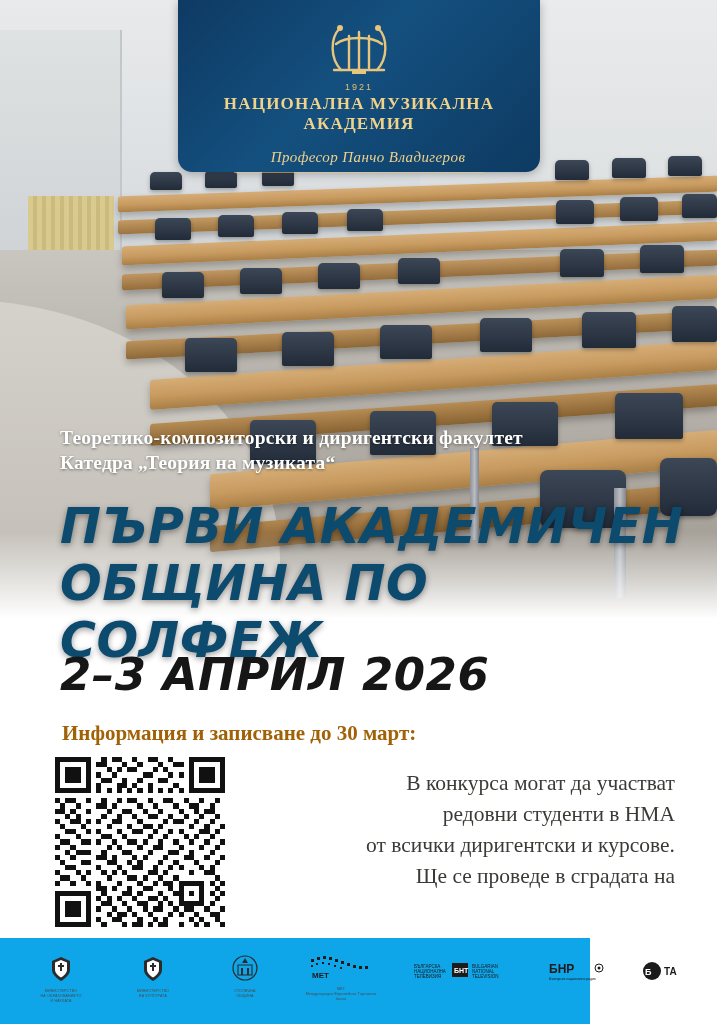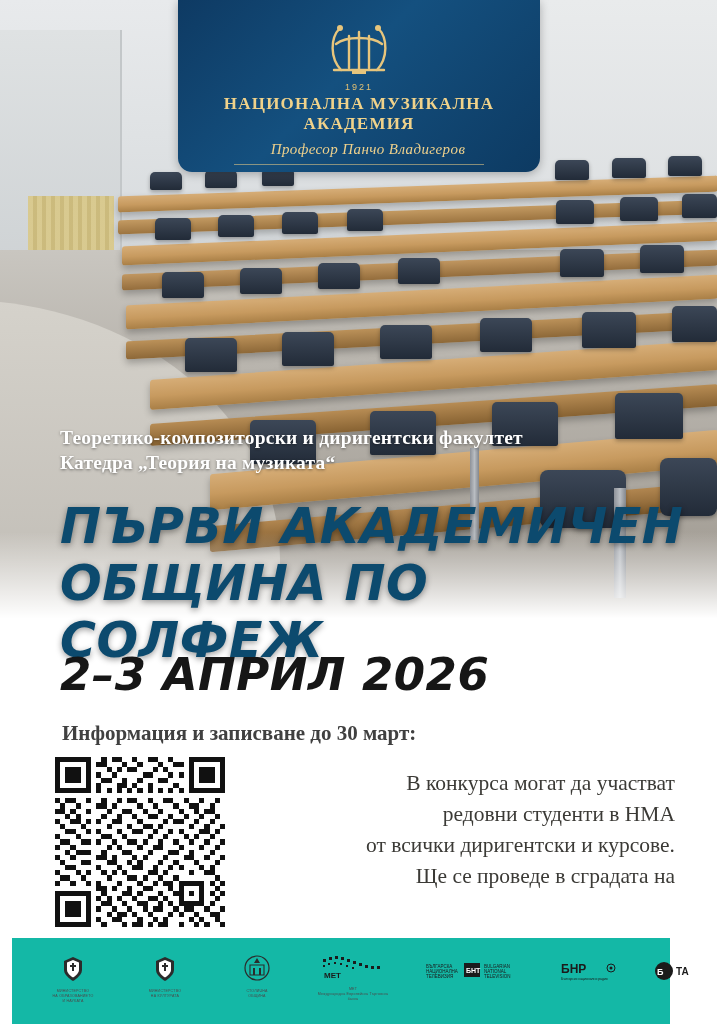--- a/index.html
+++ b/index.html
@@ -115,21 +115,21 @@
     font-size: 17px;
     letter-spacing: 1.2px;
     color: #f0d28a;
     margin: 2px 0 0 0;
   }
   .acad-sub {
     font-family: "Liberation Serif", serif;
     font-style: italic;
     font-size: 15px;
     color: #edd08c;
-    margin-top: 7px;
+    margin-top: 15px;
     letter-spacing: .4px;
     padding-left: 18px;
   }
   .acad-rule {
     width: 250px;
     height: 1px;
     background: rgba(236,206,133,.55);
     margin: 6px auto 0 auto;
   }
 
@@ -171,21 +171,21 @@
     font-family: "DejaVu Sans", sans-serif;
     font-weight: bold;
     font-style: italic;
     font-size: 45px;
     letter-spacing: 0.5px;
   }
   .info-line {
     position: absolute;
     left: 62px;
     top: 721px;
-    color: #404040;
+    color: #a16207;
     font-family: "Liberation Serif", serif;
     font-weight: bold;
     font-size: 21px;
   }
 
   .qr {
     position: absolute;
     left: 55px;
     top: 757px;
     width: 170px;
@@ -201,25 +201,25 @@
     text-align: right;
     color: #3b3a36;
     font-family: "Liberation Serif", serif;
     font-size: 21.5px;
     line-height: 31px;
   }
 
   
   .footer {
     position: absolute;
-    left: 12px;
+    left: 0;
     bottom: 0;
-    width: 658px;
+    width: 590px;
     height: 86px;
-    background: #14b8a6;
+    background: #0ea5e9;
   }
   .flogo {
     position: absolute;
     text-align: center;
     color: #3a3a3a;
   }
   .flogo .mark {
     display: block;
     margin: 0 auto 3px auto;
   }

